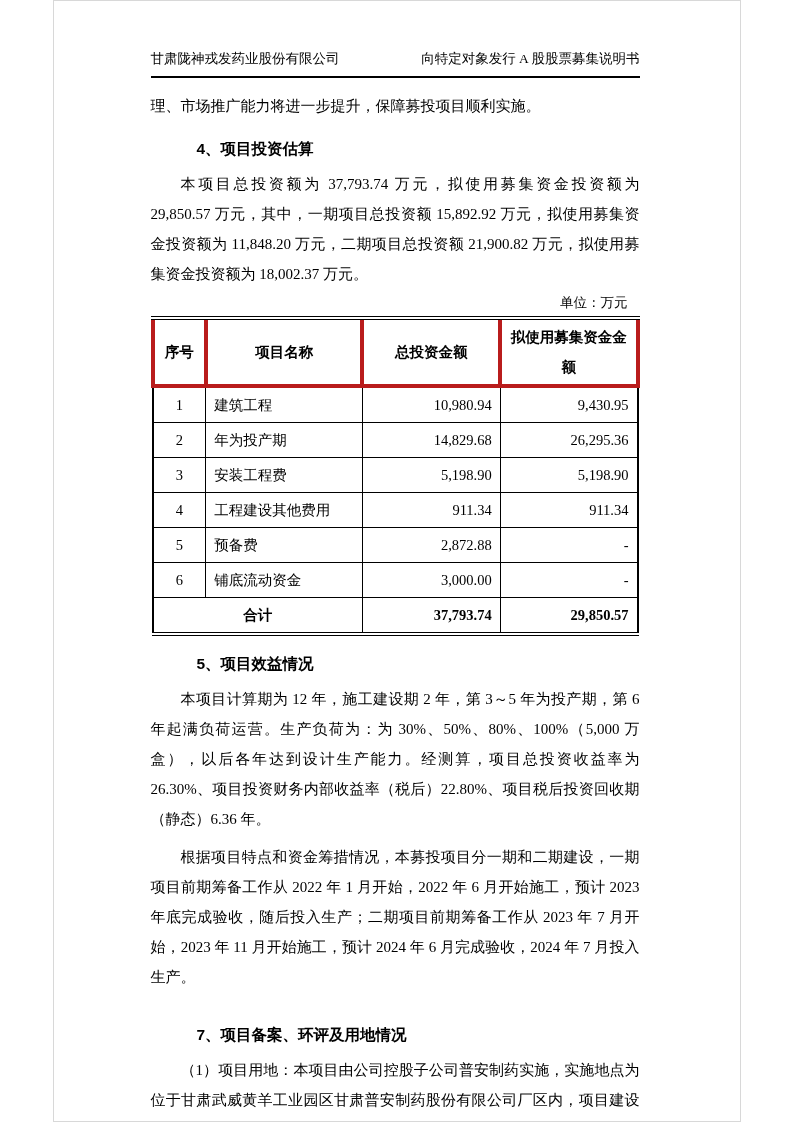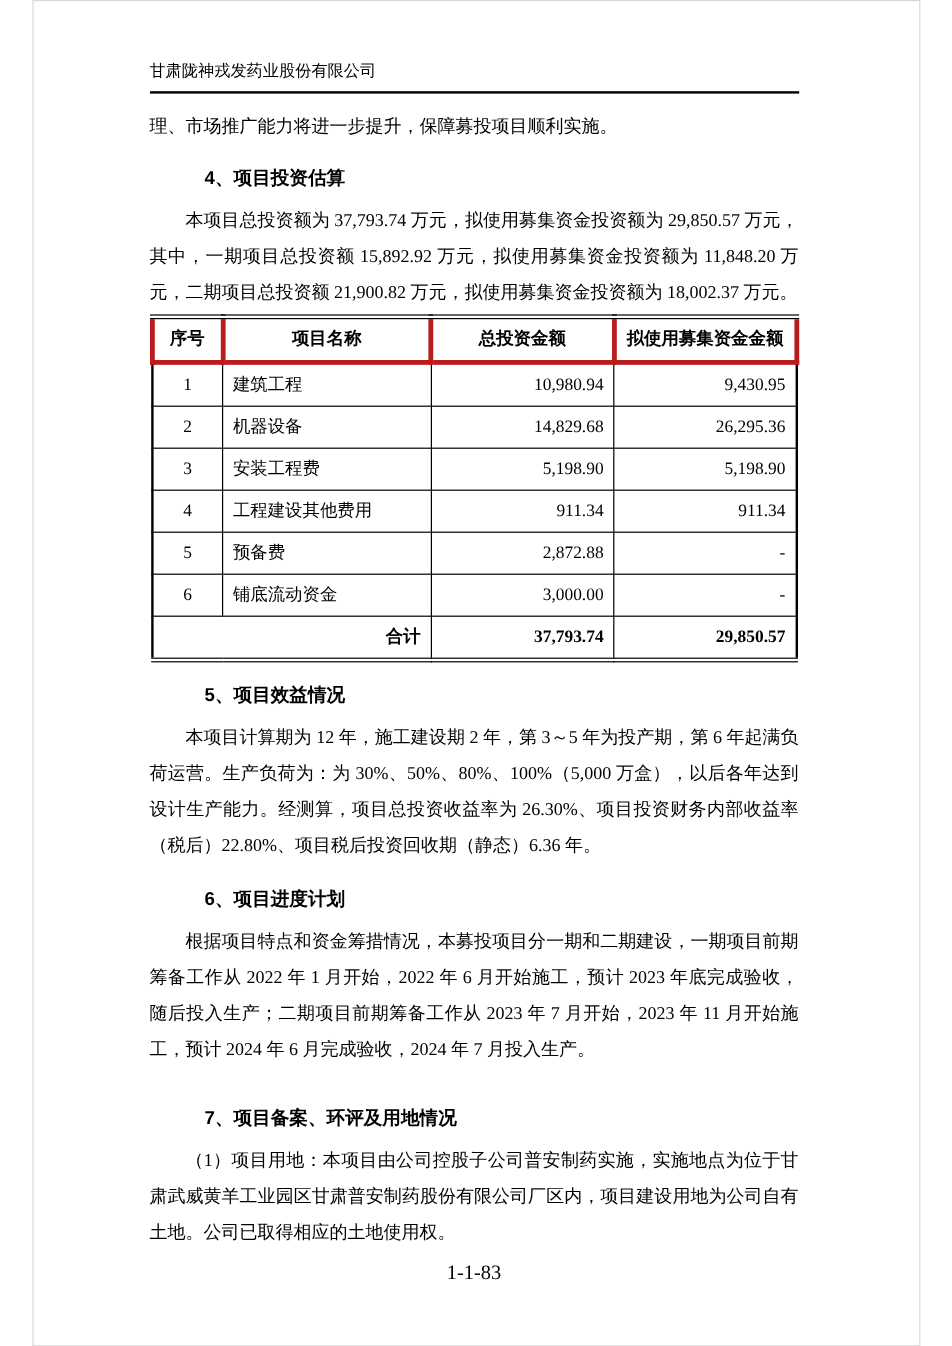--- a/index.html
+++ b/index.html
@@ -1,19 +1,19 @@
 <!DOCTYPE html>
 <html><head>
 <meta charset="utf-8">
 <style>
   * { box-sizing: border-box; }
   html, body { margin: 0; padding: 0; background: #ffffff; }
   .page {
     position: relative;
-    width: 740px;
+    width: 688px;
     height: 1122px;
     margin: 0 auto;
     background: #ffffff;
     border: 1px solid #d8d8d8;
     color: #000000;
     font-family: "Liberation Serif", "DejaVu Serif", serif;
     font-size: 15px;
     line-height: 30px;
     padding: 48px 100px 0 97px;
   }
@@ -80,21 +80,21 @@
     padding: 2px 8px;
   }
   td.c-center { text-align: center; }
   td.c-left   { text-align: left; padding-left: 12px; }
   td.c-num    { text-align: right; padding-right: 10px; }
   tr.total-row td {
     font-weight: 700;
     text-align: right;
   }
   tr.total-row td.total-label {
-    text-align: right;
+    text-align: center;
     font-family: "Liberation Sans", "DejaVu Sans", sans-serif;
     margin-left: 28px;
   }
   .col-no    { width: 11%; }
   .col-name  { width: 32.3%; }
   .col-total { width: 28.4%; }
   .col-raise { width: 28.3%; }
   
   .page-footer {
     margin-top: 8px;
@@ -103,27 +103,29 @@
     line-height: 20px;
   }
 </style>
 </head>
 <body>
 
 <div class="page">
 
   <div class="running-head">
     <span>甘肃陇神戎发药业股份有限公司</span>
+    <span>向特定对象发行 A 股股票募集说明书</span>
   </div>
 
   <p class="cont-par">理、市场推广能力将进一步提升，保障募投项目顺利实施。</p>
 
   <h3 class="sec-heading">4、项目投资估算</h3>
   <p class="body-par">本项目总投资额为 37,793.74 万元，拟使用募集资金投资额为 29,850.57 万元，其中，一期项目总投资额 15,892.92 万元，拟使用募集资金投资额为 11,848.20 万元，二期项目总投资额 21,900.82 万元，拟使用募集资金投资额为 18,002.37 万元。</p>
 
+  <div class="unit-label">单位：万元</div>
 
   <table class="invest-table">
     <colgroup>
       <col class="col-no">
         <col class="col-name">
         <col class="col-total">
         <col class="col-raise">
     </colgroup>
     <thead>
       <tr>
@@ -135,21 +137,21 @@
     </thead>
     <tbody>
       <tr>
         <td class="c-center">1</td>
         <td class="c-left">建筑工程</td>
         <td class="c-num">10,980.94</td>
         <td class="c-num">9,430.95</td>
       </tr>
       <tr>
         <td class="c-center">2</td>
-        <td class="c-left">机器设备</td>
+        <td class="c-left">年为投产期</td>
         <td class="c-num">14,829.68</td>
         <td class="c-num">26,295.36</td>
       </tr>
       <tr>
         <td class="c-center">3</td>
         <td class="c-left">安装工程费</td>
         <td class="c-num">5,198.90</td>
         <td class="c-num">5,198.90</td>
       </tr>
       <tr>
@@ -174,21 +176,20 @@
         <td class="total-label" colspan="2">合计</td>
         <td class="c-num">37,793.74</td>
         <td class="c-num">29,850.57</td>
       </tr>
     </tbody>
   </table>
 
   <h3 class="sec-heading">5、项目效益情况</h3>
   <p class="body-par">本项目计算期为 12 年，施工建设期 2 年，第 3～5 年为投产期，第 6 年起满负荷运营。生产负荷为：为 30%、50%、80%、100%（5,000 万盒），以后各年达到设计生产能力。经测算，项目总投资收益率为 26.30%、项目投资财务内部收益率（税后）22.80%、项目税后投资回收期（静态）6.36 年。</p>
 
-  <h3 class="sec-heading" style="margin-top:18px;">6、项目进度计划</h3>
   <p class="body-par">根据项目特点和资金筹措情况，本募投项目分一期和二期建设，一期项目前期筹备工作从 2022 年 1 月开始，2022 年 6 月开始施工，预计 2023 年底完成验收，随后投入生产；二期项目前期筹备工作从 2023 年 7 月开始，2023 年 11 月开始施工，预计 2024 年 6 月完成验收，2024 年 7 月投入生产。</p>
 
   <h3 class="sec-heading" style="margin-top:31px;">7、项目备案、环评及用地情况</h3>
   <p class="body-par">（1）项目用地：本项目由公司控股子公司普安制药实施，实施地点为位于甘肃武威黄羊工业园区甘肃普安制药股份有限公司厂区内，项目建设用地为公司自有土地。公司已取得相应的土地使用权。</p>
 
   <div class="page-footer">1-1-83</div>
 
 </div>
 
 </body></html>

